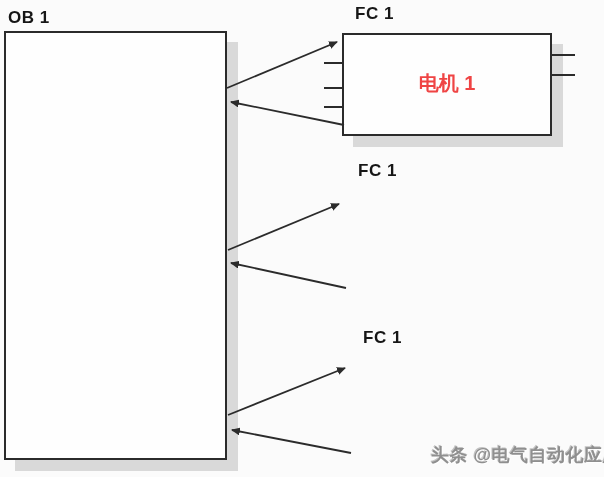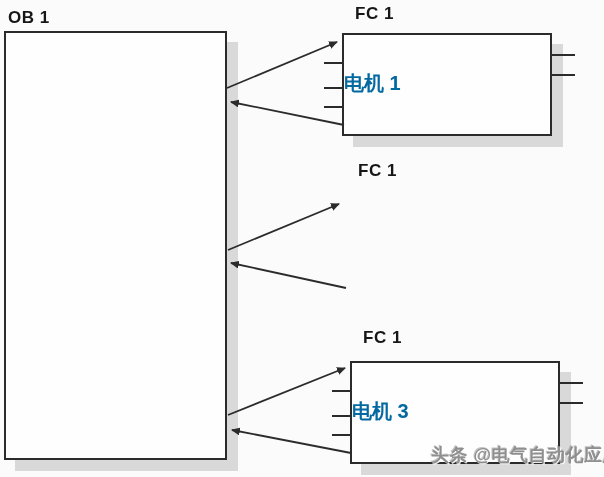--- a/index.html
+++ b/index.html
@@ -41,24 +41,24 @@
     background: #fefefe;
     border: 2px solid #2b2b2b;
     box-shadow: 11px 11px 0 0 #d9d9d9;
   }
   .fc-label {
     position: absolute;
     left: 0;
     right: 0;
     top: 50%;
     transform: translateY(-55%);
-    text-align: left;
+    text-align: center;
     font-size: 20px;
     font-weight: bold;
-    color: #0369a1;
+    color: #ef4444;
     white-space: nowrap;
   }
   .tick {
     position: absolute;
     height: 2px;
     background: #2b2b2b;
   }
   .tick-left  { left: -20px; width: 20px; }
   .tick-right { right: -25px; width: 23px; }
   .tl-1 { top: 27px; }
@@ -104,28 +104,20 @@
     <span class="tick tick-left tl-1"></span>
     <span class="tick tick-left tl-2"></span>
     <span class="tick tick-left tl-3"></span>
     <span class="tick tick-right tr-1"></span>
     <span class="tick tick-right tr-2"></span>
   </div>
 
   <div class="block-title" style="left:358px; top:161px">FC 1</div>
 
   <div class="block-title" style="left:363px; top:328px">FC 1</div>
-  <div class="fc-box" style="left:350px; top:361px">
-    <span class="fc-label">电机 3</span>
-    <span class="tick tick-left tl-1"></span>
-    <span class="tick tick-left tl-2"></span>
-    <span class="tick tick-left tl-3"></span>
-    <span class="tick tick-right tr-1"></span>
-    <span class="tick tick-right tr-2"></span>
-  </div>
 
   <svg class="arrow-layer" viewBox="0 0 604 477" xmlns="http://www.w3.org/2000/svg">
     <defs>
       <marker id="ah" markerWidth="10" markerHeight="8" refX="8" refY="4" orient="auto" markerUnits="userSpaceOnUse">
         <path d="M0,0 L9,4 L0,8 z" fill="#2b2b2b"></path>
       </marker>
     </defs>
     <line x1="227" y1="88" x2="337" y2="42" marker-end="url(#ah)"></line>
     <line x1="344" y1="125" x2="231" y2="102" marker-end="url(#ah)"></line>
     <line x1="228" y1="250" x2="339" y2="204" marker-end="url(#ah)"></line>

